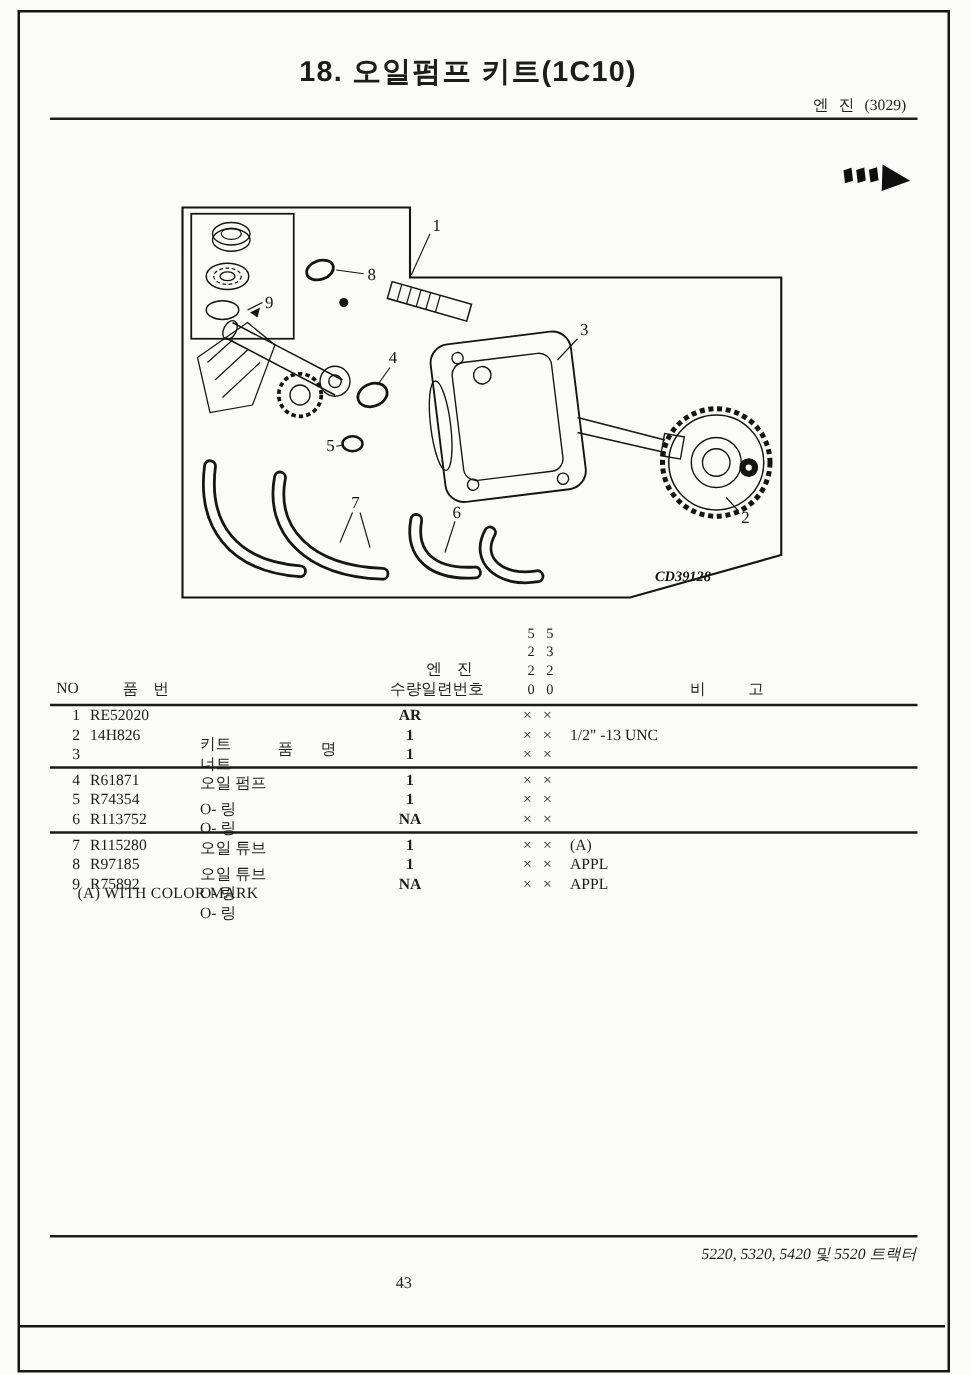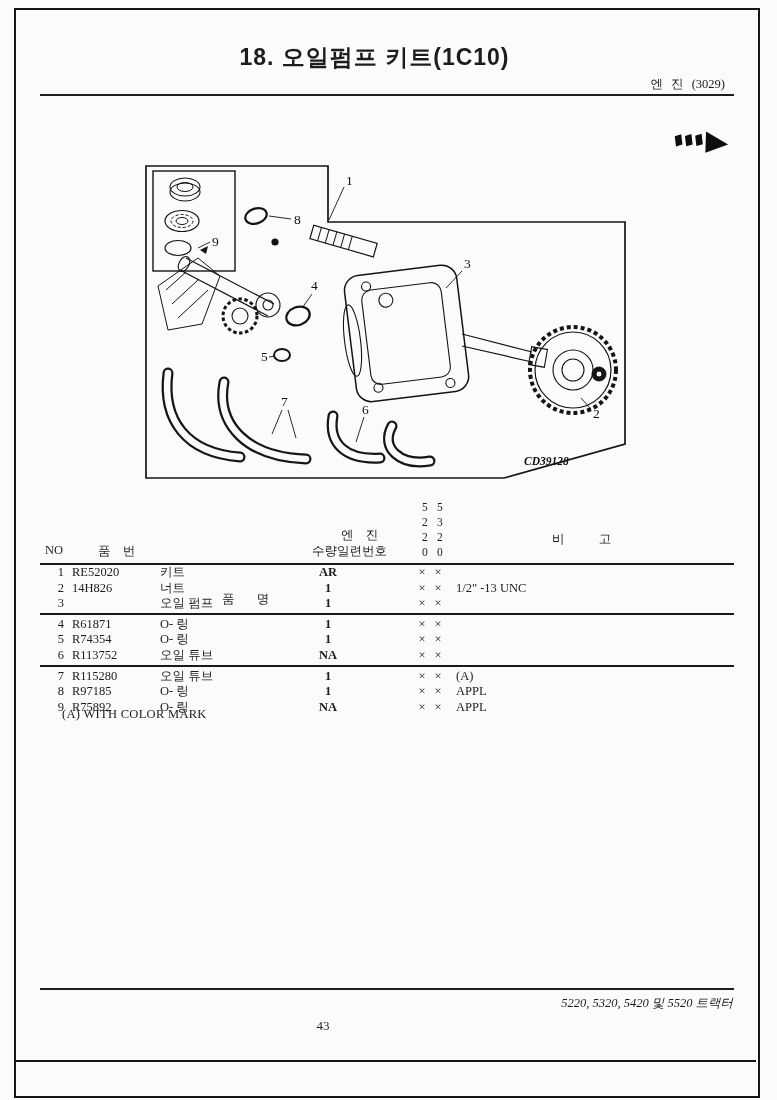--- a/index.html
+++ b/index.html
@@ -48,21 +48,21 @@
   .ws-l{word-spacing:31px;}
   .digit{font-size:11.5px;}
   .tbody{position:absolute;left:40px;top:565px;width:694px;font-size:12.5px;}
   .trow{
     display:grid;
     grid-template-columns:28px 88px 142px 60px 56px 16px 16px 1fr;
     height:15.6px;line-height:15.4px;white-space:nowrap;
   }
   .c-no{text-align:right;padding-right:4px;}
   .c-pn{padding-left:4px;}
-  .c-nm{padding-left:4px;}
+  .c-nm{padding-left:4px;margin-top:23px;}
   .c-qty{text-align:center;font-weight:bold;}
   .c-m{text-align:center;}
   .c-rm{padding-left:10px;}
   .sep{height:2px;background:#1a1a1a;margin:1px 0 2px 0;}
   .note{position:absolute;left:62px;top:707px;font-size:12.5px;letter-spacing:.3px;}
   .foot-rule{position:absolute;left:40px;top:988px;width:694px;height:2px;background:#1e1e1e;}
   .foot-models{position:absolute;right:44px;top:995px;font-size:12.5px;font-style:italic;}
   .page-number{position:absolute;left:0;top:1018px;width:646px;text-align:center;font-size:13px;}
 </style>
 </head>
@@ -201,21 +201,21 @@
   </svg>
 </div>
 
 <div class="thead">
   <span style="left:5px;top:43px">NO</span>
   <span style="left:58px;top:43px" class="ws-s">품 번</span>
   <span style="left:182px;top:43px" class="ws-m">품 명</span>
   <span style="left:272px;top:43px">수량</span>
   <span style="left:301px;top:27px" class="ws-s">엔 진</span>
   <span style="left:297px;top:43px">일련번호</span>
-  <span style="left:512px;top:31px" class="ws-l">비 고</span>
+  <span style="left:512px;top:43px" class="ws-l">비 고</span>
 
   <span class="digit" style="left:382px;top:1px">5</span>
   <span class="digit" style="left:382px;top:16px">2</span>
   <span class="digit" style="left:382px;top:31px">2</span>
   <span class="digit" style="left:382px;top:46px">0</span>
 
   <span class="digit" style="left:397px;top:1px">5</span>
   <span class="digit" style="left:397px;top:16px">3</span>
   <span class="digit" style="left:397px;top:31px">2</span>
   <span class="digit" style="left:397px;top:46px">0</span>

